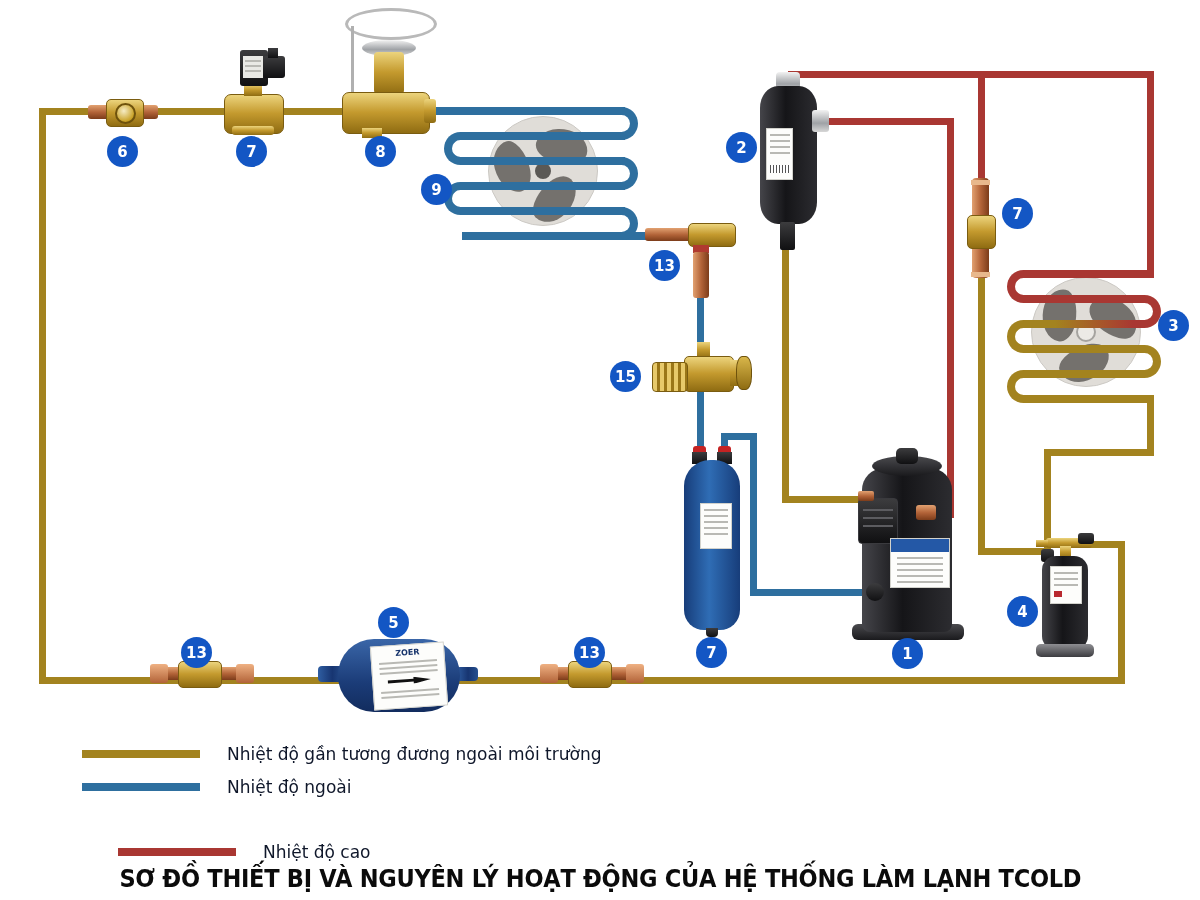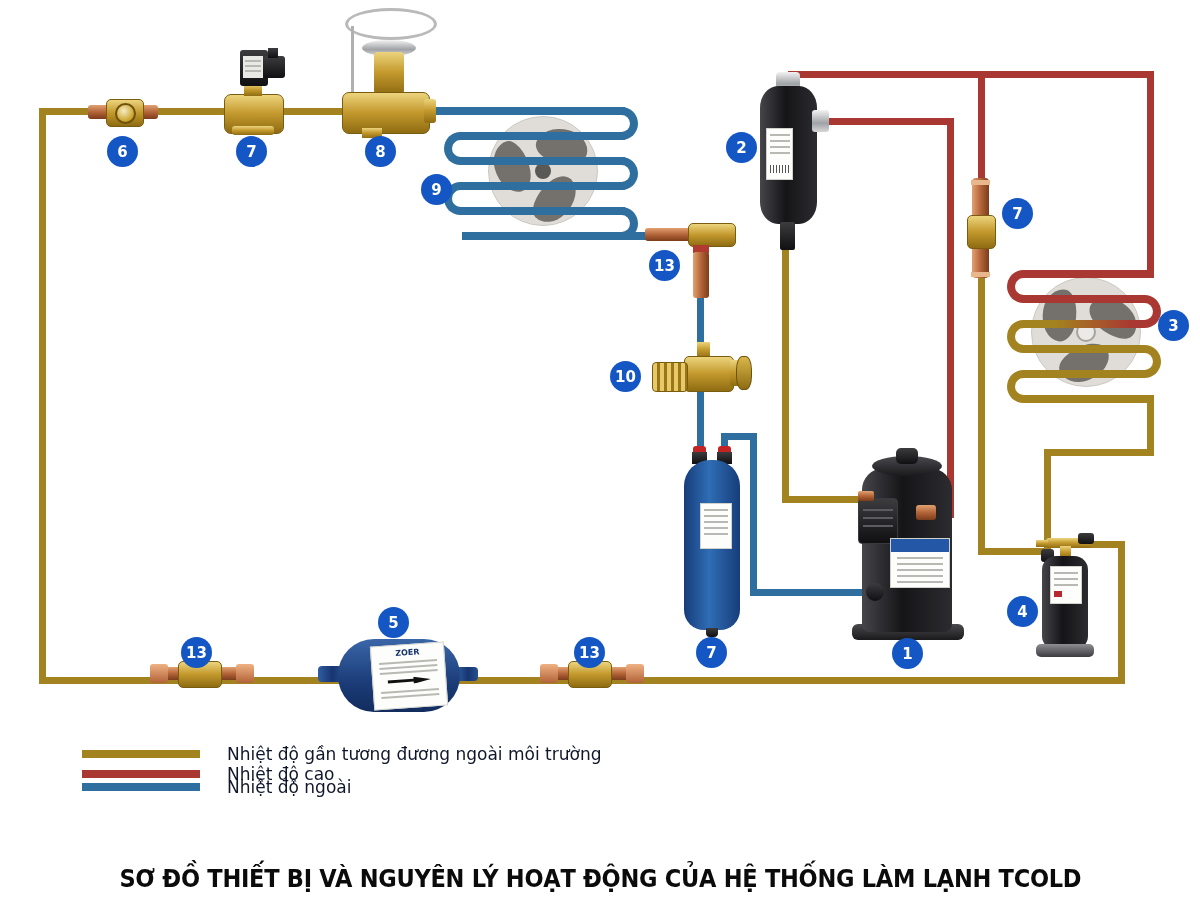--- a/index.html
+++ b/index.html
@@ -238,36 +238,36 @@
 
   <div class="badge" style="left:892px;top:638px;">1</div>
   <div class="badge" style="left:726px;top:132px;">2</div>
   <div class="badge" style="left:1158px;top:310px;">3</div>
   <div class="badge" style="left:1007px;top:596px;">4</div>
   <div class="badge" style="left:378px;top:607px;">5</div>
   <div class="badge" style="left:107px;top:136px;">6</div>
   <div class="badge" style="left:236px;top:136px;">7</div>
   <div class="badge" style="left:365px;top:136px;">8</div>
   <div class="badge" style="left:421px;top:174px;">9</div>
-  <div class="badge" style="left:610px;top:361px;">10</div>
+  <div class="badge" style="left:610px;top:361px;">15</div>
   <div class="badge" style="left:696px;top:637px;">7</div>
   <div class="badge" style="left:1002px;top:198px;">7</div>
   <div class="badge" style="left:649px;top:250px;">13</div>
   <div class="badge" style="left:181px;top:637px;">13</div>
   <div class="badge" style="left:574px;top:637px;">13</div>
 
   <div class="leg-row" style="top:744px;">
     <div class="leg-swatch" style="background: rgb(163, 131, 31);"></div>
     <div class="leg-label">Nhiệt độ gần tương đương ngoài môi trường</div>
   </div>
   <div class="leg-row" style="top:777px;">
     <div class="leg-swatch" style="background: rgb(46, 111, 159);"></div>
     <div class="leg-label">Nhiệt độ ngoài</div>
   </div>
-  <div class="leg-row" style="top:764px;">
+  <div class="leg-row" style="top:842px;margin-left:36px;">
     <div class="leg-swatch" style="background: rgb(169, 55, 50);"></div>
     <div class="leg-label">Nhiệt độ cao</div>
   </div>
 
   <div id="title">
     <span>SƠ ĐỒ THIẾT BỊ VÀ NGUYÊN LÝ HOẠT ĐỘNG CỦA HỆ THỐNG LÀM LẠNH TCOLD</span>
   </div>
 
 </div>
 

